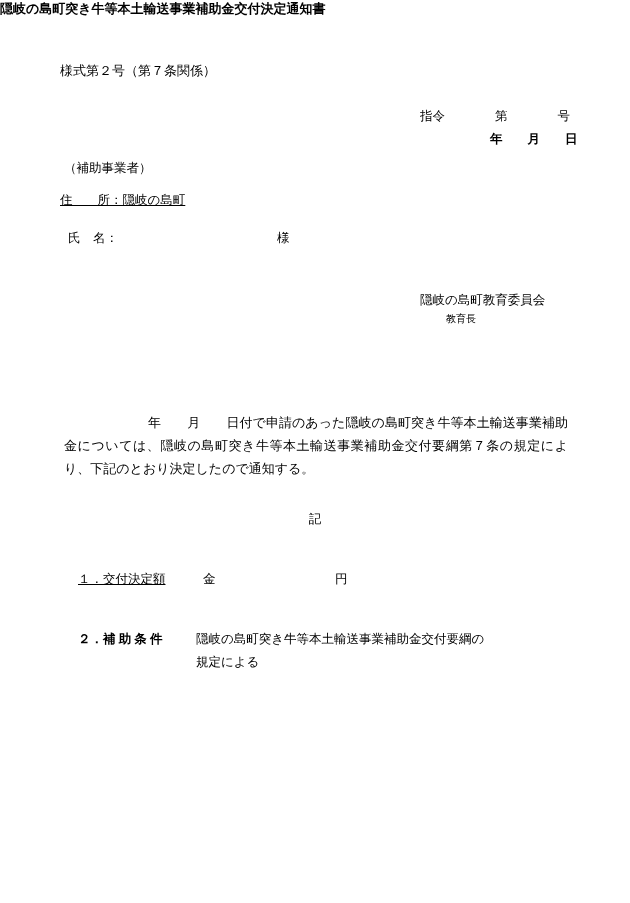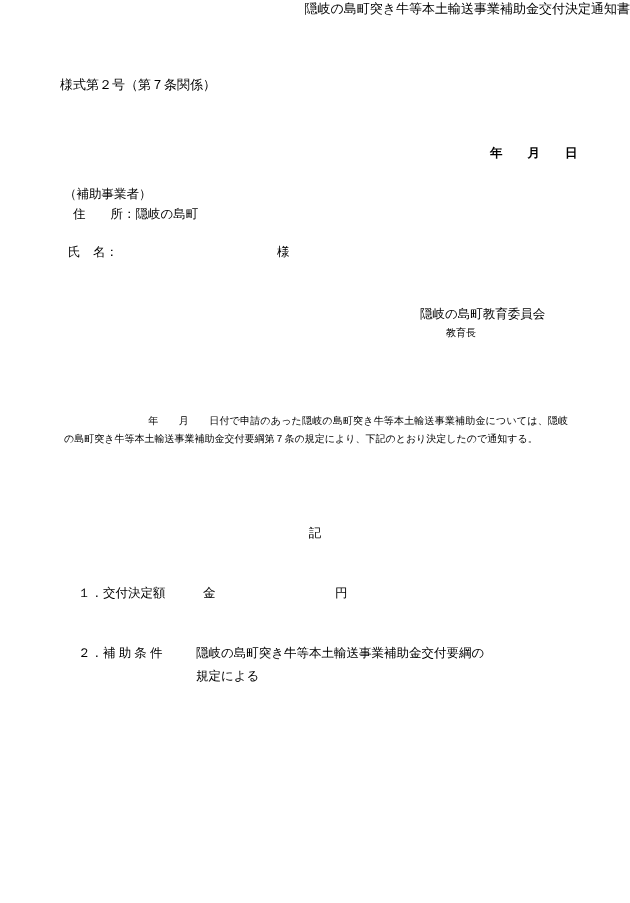--- a/index.html
+++ b/index.html
@@ -19,47 +19,47 @@
     position: relative;
     width: 630px;
     height: 903px;
     box-sizing: border-box;
   }
   .row {
     position: absolute;
     white-space: pre;
     font-size: 12.5px;
     line-height: 1.4;
-    margin-top: 14px;
   }
   .form-no {
     left: 60px;
     top: 62px;
     font-size: 13px;
   }
   .order-line {
     left: 420px;
     top: 108px;
     font-size: 12.5px;
   }
   .date-line {
     left: 490px;
     top: 131px;
     font-size: 12.5px;
     font-weight: bold;
   }
   .recipient-label {
     left: 64px;
-    top: 172px;
+    top: 160px;
     font-size: 12.5px;
   }
   .address-line {
-    left: 73px;
+    left: 60px;
     top: 192px;
     font-size: 12.5px;
+    text-decoration: underline;
   }
   .name-line {
     left: 68px;
     top: 230px;
     font-size: 12.5px;
     font-family: Liberation Serif, serif;
   }
   .name-sama {
     left: 277px;
     top: 230px;
@@ -72,64 +72,66 @@
   }
   .issuer-title {
     left: 446px;
     top: 312px;
     font-size: 10px;
   }
   .doc-title {
     left: 0;
     top: 369px;
     width: 630px;
-    text-align: right;
+    text-align: left;
     font-size: 13px;
-    font-weight: normal;
+    font-weight: bold;
     white-space: pre;
   }
   .body-block {
     position: absolute;
     left: 64px;
     top: 412px;
     width: 504px;
-    font-size: 10px;
+    font-size: 13px;
     line-height: 1.75;
     text-align: justify;
   }
   .body-indent {
     display: inline-block;
     width: 84px;
   }
   .ki-mark {
     left: 0;
     top: 511px;
     width: 630px;
     text-align: center;
     font-size: 12.5px;
   }
   .item1 {
     left: 78px;
     top: 571px;
     font-size: 12.5px;
+    text-decoration: underline;
   }
   .item1-kin {
     left: 203px;
     top: 571px;
     font-size: 12.5px;
   }
   .item1-yen {
     left: 335px;
     top: 571px;
     font-size: 12.5px;
   }
   .item2 {
     left: 78px;
     top: 631px;
     font-size: 12.5px;
+    font-weight: bold;
   }
   .item2-val1 {
     left: 196px;
     top: 631px;
     font-size: 12.5px;
     font-family: Liberation Serif, serif;
   }
   .item2-val2 {
     left: 196px;
     top: 654px;
@@ -137,20 +139,21 @@
     text-align: right;
   }
 </style>
 </head>
 <body>
 
 <div class="page">
 
   <div class="row form-no">様式第２号（第７条関係）</div>
 
+  <div class="row order-line">指令　　　　第　　　　号</div>
 
   <div class="row date-line">年　　月　　日</div>
 
   <div class="row recipient-label">（補助事業者）</div>
 
   <div class="row address-line">住　　所：隠岐の島町</div>
 
   <div class="row name-line">氏　名：</div>
   <div class="row name-sama">様</div>
 

